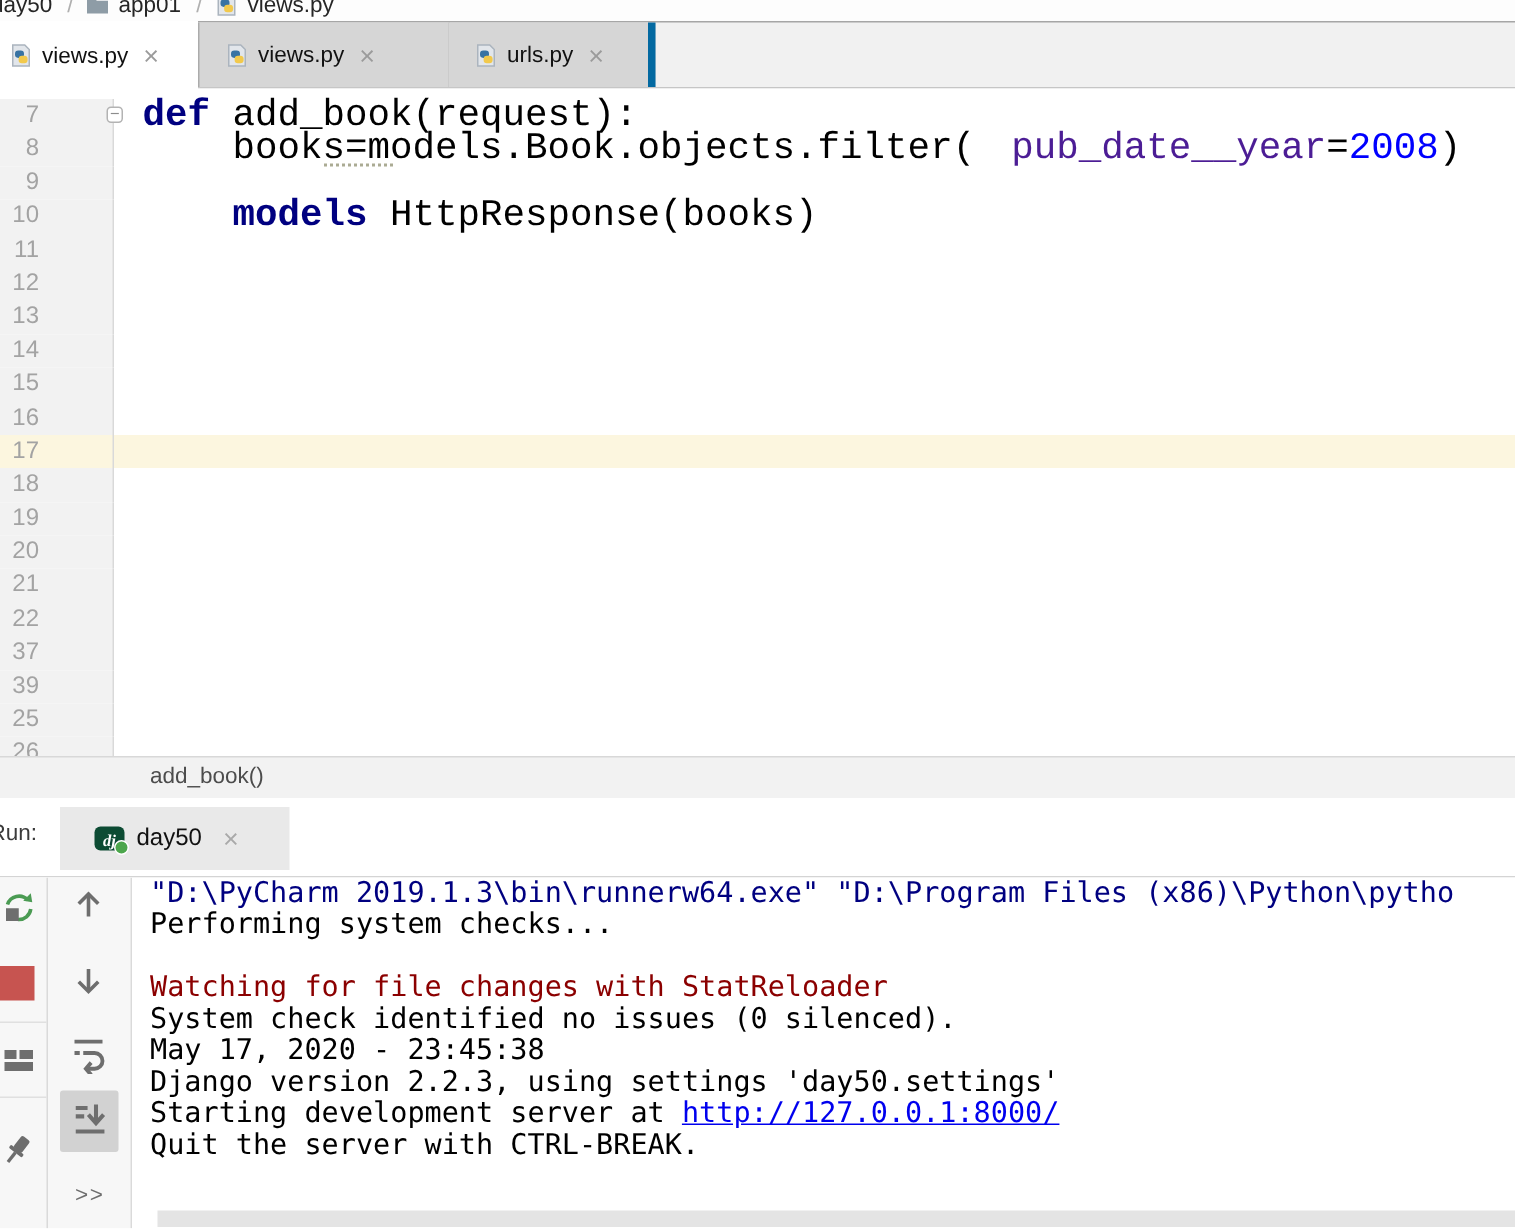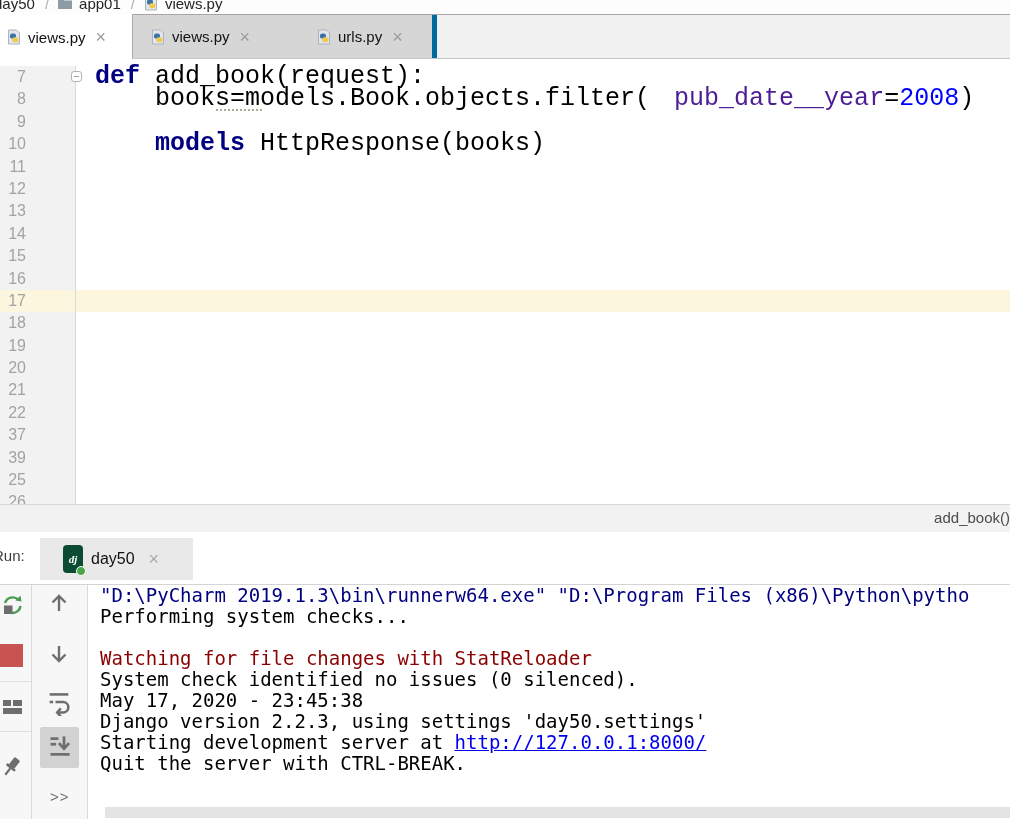--- a/index.html
+++ b/index.html
@@ -43,30 +43,30 @@
   .tk-num{color:#0000FF;}
   .fold{position:absolute;left:71px;top:5px;width:11px;height:11px;box-sizing:border-box;
         border:1px solid #B3B3B3;border-radius:3px;background:#fff;color:#8C8C8C;
         font-size:11px;line-height:8px;text-align:center;}
   .squig{position:absolute;left:140px;top:17px;width:46px;height:4px;
          border-bottom:2px dotted #ABAB94;}
 
   
   .context-bar{position:absolute;left:0;top:504px;width:100%;height:32px;box-sizing:border-box;
                background:#F2F2F2;border-top:1px solid #D8D8D8;border-bottom:1px solid #D8D8D8;
-               font-size:15px;color:#4C4C4C;line-height:26px;text-align:right;}
+               font-size:15px;color:#4C4C4C;line-height:26px;padding-left:100px;}
 
   
   .run-header{position:absolute;left:0;top:532px;width:100%;height:53px;box-sizing:border-box;
               background:#fff;border-bottom:1px solid #D4D4D4;}
   .runlabel{position:absolute;left:-7px;top:15px;font-size:15px;color:#3B3B3B;}
   .runtab{position:absolute;left:40px;top:6px;width:153px;height:42px;background:#E9E9E9;
           display:flex;align-items:center;padding-left:23px;box-sizing:border-box;}
-  .djicon{position:relative;width:20px;height:28px;border-radius:4px;background:#0C4B33;
-          display:inline-flex;align-items:center;justify-content:center;flex:0 0 20px;}
+  .djicon{position:relative;width:20px;height:16px;border-radius:4px;background:#0C4B33;
+          display:inline-flex;align-items:flex-end;justify-content:center;flex:0 0 20px;}
   .djtxt{color:#fff;font-size:11px;font-weight:bold;font-style:italic;font-family:"Liberation Serif",serif;}
   .rundot{position:absolute;right:-3px;bottom:-3px;width:8px;height:8px;border-radius:50%;
           background:#4CA64C;border:1px solid #fff;}
   .runtab-label{margin-left:8px;font-size:16px;color:#111;}
   .runtab .tab-close{margin-left:14px;color:#A9A9A9;}
 
   
   .console{position:absolute;left:0;top:585px;width:1010px;height:234px;background:#fff;overflow:hidden;}
   .toolbg{position:absolute;left:0;top:0;bottom:0;width:87px;background:#F7F7F7;}
   .vline{position:absolute;top:0;bottom:0;width:1px;background:#DADADA;}

